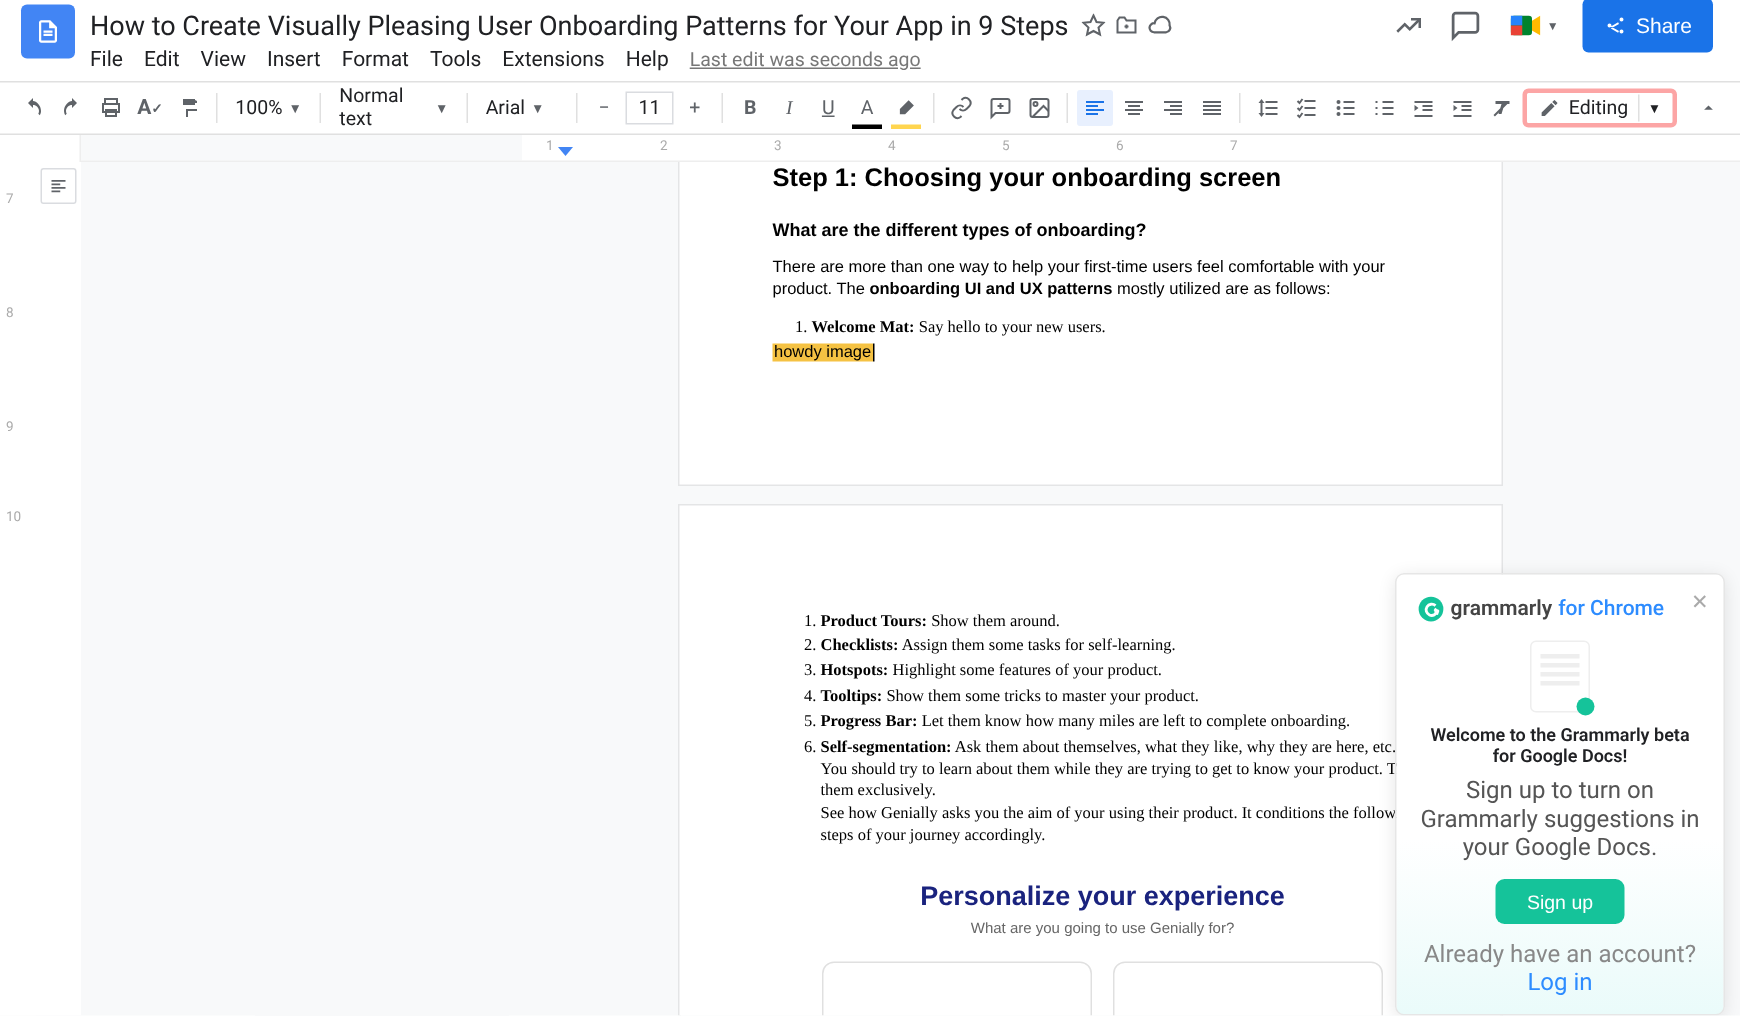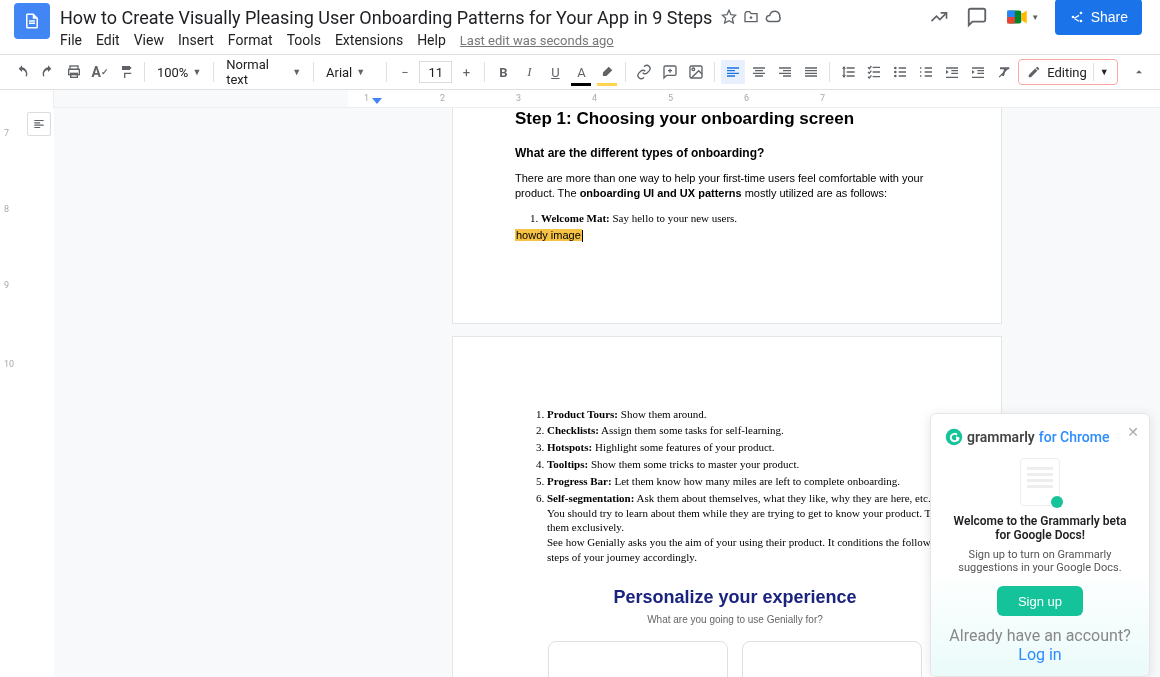--- a/index.html
+++ b/index.html
@@ -27,21 +27,21 @@
 .tbtn{ min-width:24px; height:24px; display:flex; align-items:center; justify-content:center; color:#5f6368; cursor:pointer; border-radius:2px; padding:0 3px;}
 .tsep{ width:1px; height:20px; background:#e0e0e0; margin:0 4px;}
 .tsel{ display:flex; align-items:center; gap:4px; padding:0 6px; height:24px; cursor:pointer; font-size:13px; color:#202124;}
 .tsel .caret{ font-size:9px; color:#5f6368;}
 .fontsize-box{ border:1px solid #dadce0; width:36px; height:22px; display:flex; align-items:center; justify-content:center; font-size:13px;}
 .color-A{position:relative;width:22px;text-align:center;}
 .color-A::after{content:"";position:absolute;bottom:-2px;left:2px;right:2px;height:3px;background:#000;}
 .hl-A{position:relative;width:22px;text-align:center;}
 .hl-A::after{content:"";position:absolute;bottom:-2px;left:2px;right:2px;height:3px;background:#ffd54f;}
 .align-active{background:#e8f0fe;color:#1a73e8;border-radius:2px;}
-.mode-pill{ margin-left:auto; border:1px solid #fca5a5; border-radius:4px; height:26px; display:flex; align-items:center; padding:0 8px; gap:6px; font-size:13px;}
+.mode-pill{ margin-left:auto; border:3px solid #fca5a5; border-radius:4px; height:26px; display:flex; align-items:center; padding:0 8px; gap:6px; font-size:13px;}
 .mode-pill .sep{width:1px; height:18px; background:#e0e0e0;}
 .chev-up{ width:24px; height:24px; display:flex; align-items:center; justify-content:center; color:#5f6368; cursor:pointer; margin-left:8px;}
 
 
 .ruler-wrap{display:flex; height:18px; font-size:9px; color:#999; user-select:none;}
 .ruler-left{width:54px; border-right:1px solid #eee; display:flex; align-items:center; justify-content:flex-end; padding-right:4px;}
 .ruler-main{flex:1; position:relative; border-bottom:1px solid #eee; background:linear-gradient(to right, #f8f9fa 0, #f8f9fa 294px, #fff 294px);}
 .ruler-main .num{position:absolute; top:3px; font-size:9px; color:#aaa;}
 
 
@@ -68,21 +68,21 @@
 .card{ width:180px; height:120px; border:1px solid #e0e0e0; border-radius:8px; display:flex; flex-direction:column; align-items:center; justify-content:center; gap:12px;}
 
 
 .gram-pop{ position:absolute; right:10px; bottom:0; width:220px; border:1px solid #e6e6e6; border-radius:6px; box-shadow:0 2px 12px rgba(0,0,0,.1); background:linear-gradient(to bottom, #fff 60%, #eafbfa 100%); padding:14px 14px 12px 14px; font-size:12px;}
 .gram-head{display:flex; align-items:center; gap:4px; font-size:14px; font-weight:600;}
 .gram-close{position:absolute; right:10px; top:10px; color:#aaa; cursor:pointer; font-size:14px;}
 .gram-doc{ width:40px; height:48px; margin:12px auto 8px auto; background:#fff; border:1px solid #eee; border-radius:4px; position:relative;}
 .gram-doc::before{content:"";position:absolute; top:8px; left:6px; right:6px; height:3px; background:#eee; box-shadow:0 6px 0 #eee, 0 12px 0 #eee, 0 18px 0 #eee;}
 .gram-doc::after{content:"";position:absolute; right:-4px; bottom:-3px; width:12px; height:12px; background:#15c39a; border-radius:50%;}
 .gram-title{font-weight:600; text-align:center; margin:6px 0;}
-.gram-body{text-align:center; color:#555; font-size:11px; margin-bottom:12px;}
+.gram-body{text-align:center; color:#555; font-size:16px; margin-bottom:12px;}
 .gram-cta{display:block; width:86px; margin:0 auto; background:#15c39a; color:#fff; border:none; border-radius:6px; height:30px; font-size:13px; font-weight:500; cursor:pointer;}
 .gram-foot{text-align:center; margin-top:10px; font-size:16px; color:#888;}
 .gram-foot a{color:#2d8cff; text-decoration:none; cursor:pointer;}
 
 svg{display:block;}
 </style>
 </head>
 <body>
 
 <div class="titlebar">
@@ -315,21 +315,21 @@
       <span class="num" style="left: 766px;">7</span>
       <div style="position: absolute; left: 318px; top: 8px; width: 0px; height: 0px; border-left: 5px solid transparent; border-right: 5px solid transparent; border-top: 6px solid rgb(66, 133, 244);"></div>
     </div>
 </div>
 
 <div class="workspace">
   <div class="vruler" id="vr">
       <div class="vn" style="top: 20px;">7</div>
       <div class="vn" style="top: 96px;">8</div>
       <div class="vn" style="top: 172px;">9</div>
-      <div class="vn" style="top: 251px;">10</div>
+      <div class="vn" style="top: 232px;">10</div>
     </div>
   <div class="outline-tab">
     <div class="outline-btn">
       <svg width="14" height="14" viewBox="0 0 24 24" fill="#5f6368">
           <path d="M4 5h16v2H4zm0 4h10v2H4zm0 4h16v2H4zm0 4h10v2H4z"></path>
         </svg>
     </div>
   </div>
   <div class="canvas">
     <div style="width:100%; display:flex; justify-content:center;">

